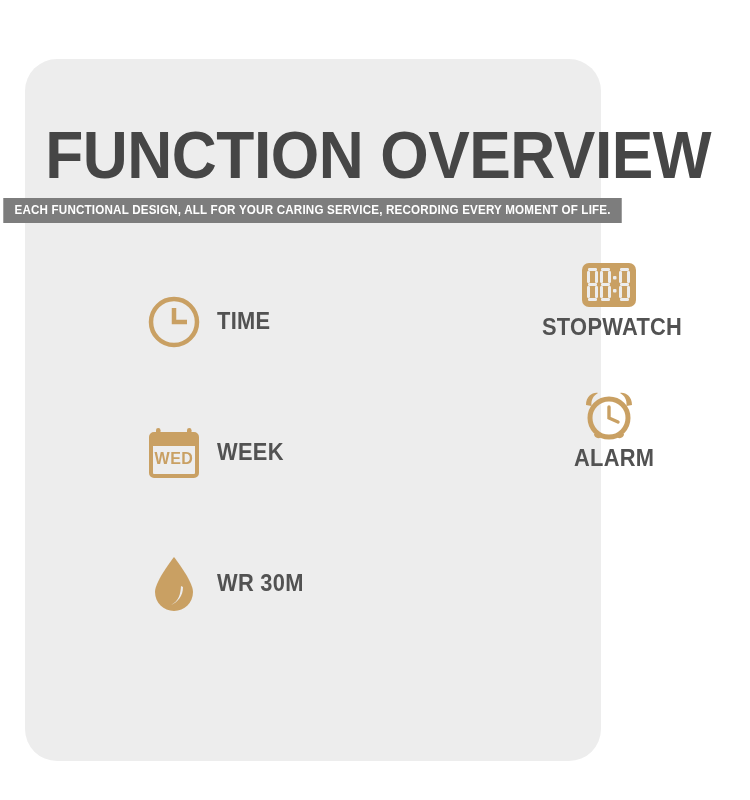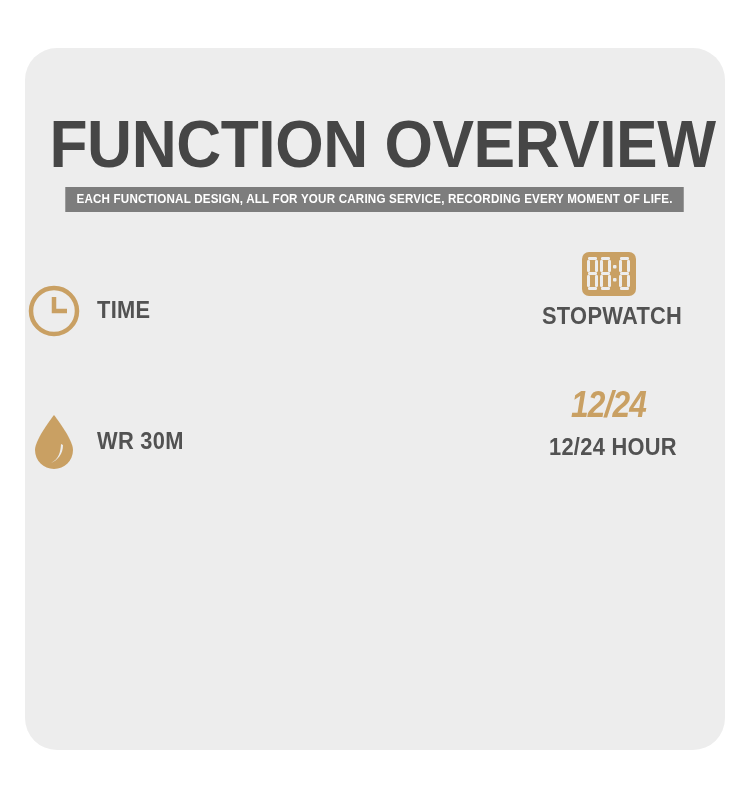--- a/index.html
+++ b/index.html
@@ -18,22 +18,22 @@
     position: relative;
     width: 750px;
     height: 800px;
     background: #ffffff;
     overflow: hidden;
   }
 
   .card {
     position: absolute;
     left: 25px;
-    top: 48px;
-    width: 700px;
+    top: 59px;
+    width: 576px;
     height: 702px;
     background: #ededed;
     border-radius: 32px;
   }
 
   
   .title {
     position: absolute;
     left: 0;
     right: 0;
@@ -77,20 +77,21 @@
     top: 197px;
     width: 700px;
     display: grid;
     grid-template-columns: 1fr 1fr;
     grid-template-rows: repeat(4, 131px);
     column-gap: 0;
   }
   .cell {
     display: flex;
     align-items: center;
+    padding-left: 120px;
     box-sizing: border-box;
   }
   .cell.col-right {
     padding-left: 118px;
     flex-direction: column;
   }
 
   .icon {
     width: 58px;
     height: 58px;
@@ -180,37 +181,56 @@
               <rect x="40" y="23" width="9" height="3" rx="1.2"></rect>
               <rect x="39" y="26" width="3" height="12" rx="1.2"></rect>
               <rect x="47" y="26" width="3" height="12" rx="1.2"></rect>
               <rect x="40" y="38" width="9" height="3" rx="1.2"></rect>
             </g>
           </svg>
         </span>
         <span class="feat-label">STOPWATCH</span>
       </div>
 
-
+      <div class="cell">
+        <span class="icon">
+          <svg width="56" height="56" viewBox="0 0 56 56">
+            <rect x="10" y="3" width="4.5" height="11" rx="2.2" fill="#c9a063"></rect>
+            <rect x="41" y="3" width="4.5" height="11" rx="2.2" fill="#c9a063"></rect>
+            <rect x="5" y="9" width="46" height="42" rx="3" fill="none" stroke="#c9a063" stroke-width="4"></rect>
+            <rect x="5" y="9" width="46" height="12" fill="#c9a063"></rect>
+            <text x="28" y="39" text-anchor="middle" font-family="Liberation Sans Narrow, Liberation Sans, sans-serif" font-size="16" font-weight="bold" fill="#c9a063" letter-spacing="0.5">WED</text>
+          </svg>
+        </span>
+        <span class="feat-label">WEEK</span>
+      </div>
+
+      <div class="cell col-right">
+        <span class="icon">
+          <svg width="56" height="56" viewBox="0 0 56 56">
+            <path d="M5 17 C5 8 12 4 17 5 C12 8 10 12 10.5 18 Z" fill="#c9a063"></path>
+            <path d="M51 17 C51 8 44 4 39 5 C44 8 46 12 45.5 18 Z" fill="#c9a063"></path>
+            <circle cx="28" cy="30" r="19" fill="none" stroke="#c9a063" stroke-width="5"></circle>
+            <path d="M28 19 L28 30 L37 34" fill="none" stroke="#c9a063" stroke-width="3.4" stroke-linecap="round"></path>
+            <path d="M13 46 C13 51 21 52 21 46 Z" fill="#c9a063"></path>
+            <path d="M35 46 C35 52 43 51 43 46 Z" fill="#c9a063"></path>
+          </svg>
+        </span>
+        <span class="feat-label">ALARM</span>
+      </div>
 
 
 
       <div class="cell">
         <span class="icon">
           <svg width="50" height="58" viewBox="0 0 50 58">
             <path d="M25 2 C25 2 6 26 6 37 C6 47.5 14.5 56 25 56
                      C35.5 56 44 47.5 44 37 C44 26 25 2 25 2 Z" fill="#c9a063"></path>
             <path d="M34 32 C34 41 29 47 22 50 C30 46 31.5 39 32 31 Z" fill="#ededed"></path>
           </svg>
         </span>
         <span class="feat-label">WR 30M</span>
       </div>
 
-      <div class="cell col-right">
-        <span class="icon">
-          <span class="icon-text">12/24</span>
-        </span>
-        <span class="feat-label">12/24 HOUR</span>
-      </div>
 
     </div>
   </div>
 </div>
 
 </body></html>

